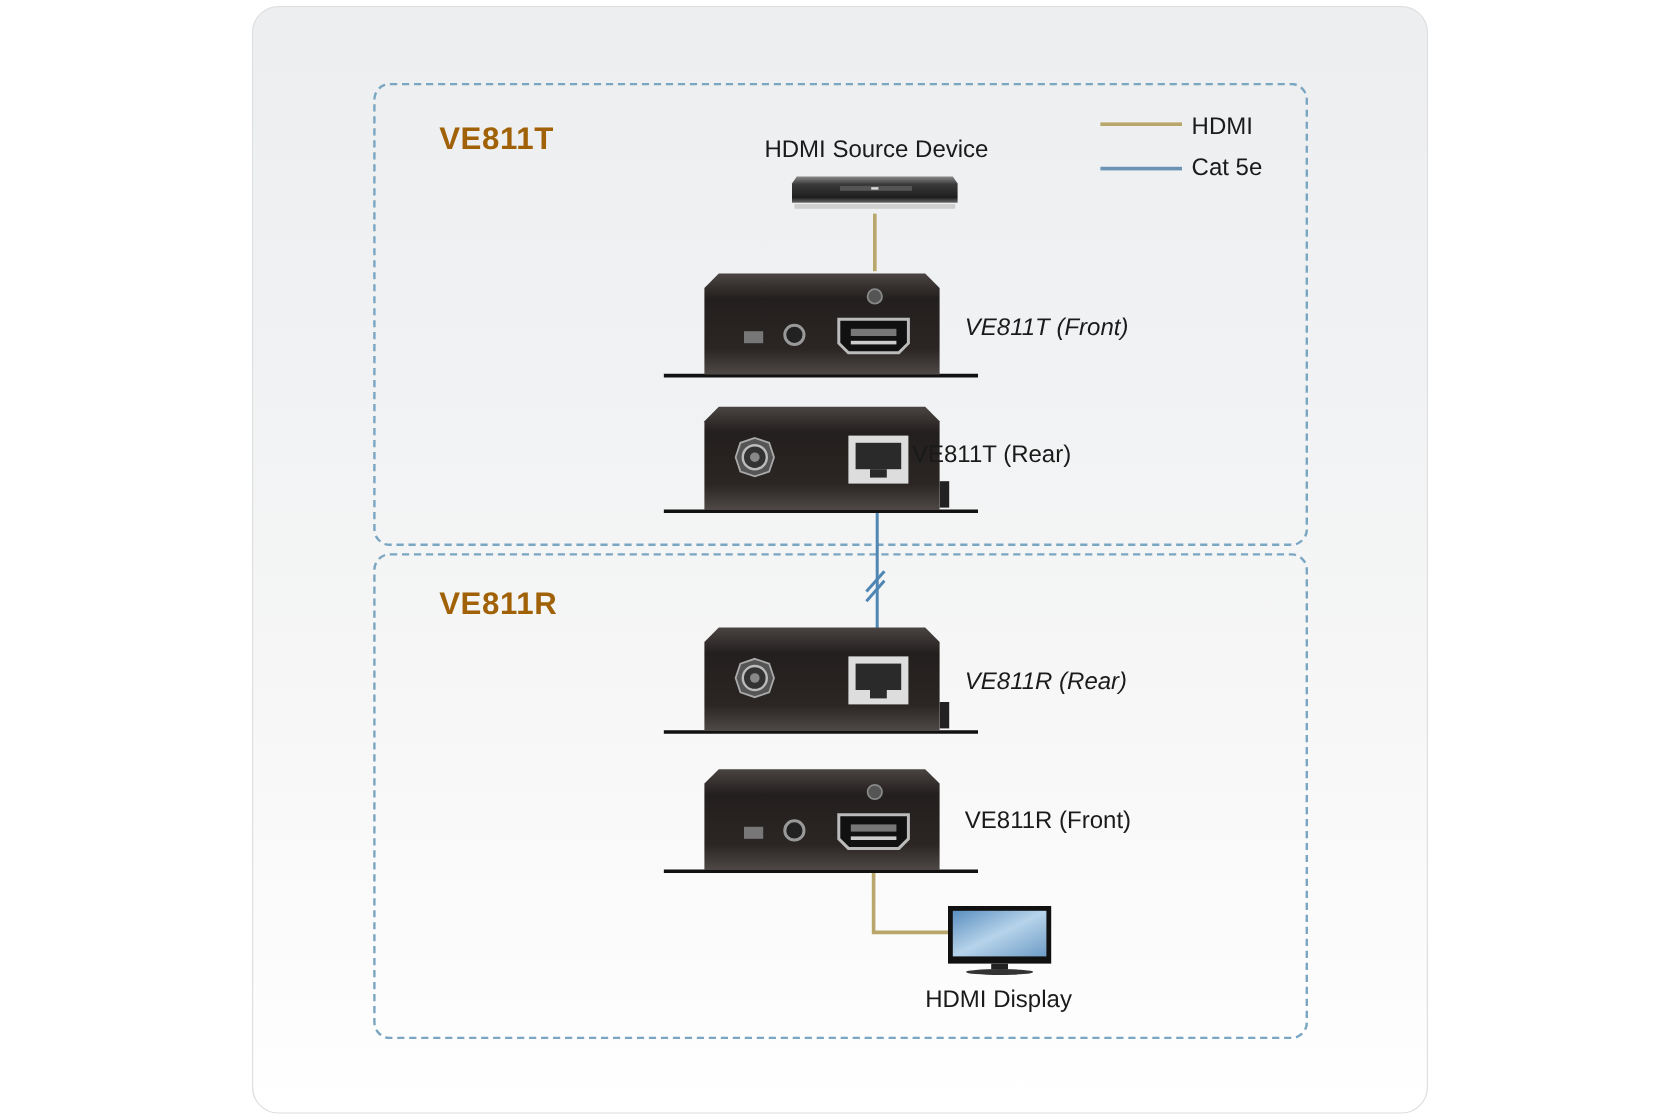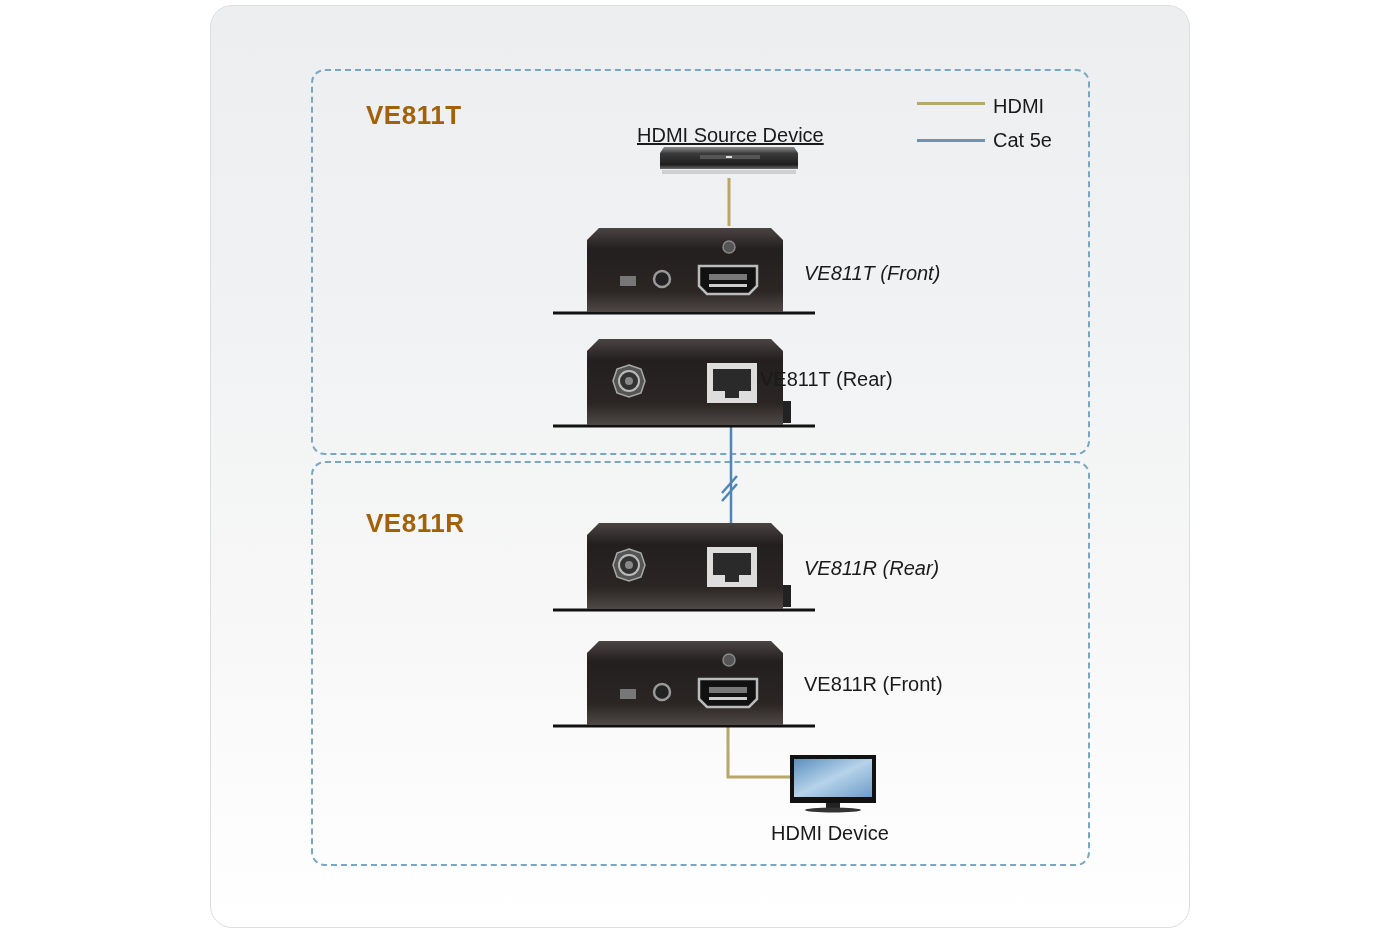--- a/index.html
+++ b/index.html
@@ -23,28 +23,28 @@
 </style>
 </head>
 <body>
 
 <div class="panel"></div>
 
 <div class="zone zone-t"></div>
 <div class="zone zone-r"></div>
 
 <div class="zone-title" style="left:366px; top:100px;">VE811T</div>
-<div class="zone-title" style="left:366px; top:508px;">VE811R</div>
+<div class="zone-title" style="left:366px; top:488px;">VE811R</div>
 
 <div class="legend-line" style="left:917px; top:102px; background:#b8a66a;"></div>
 <div class="label" style="left:993px; top:95px;">HDMI</div>
 <div class="legend-line" style="left:917px; top:139px; background:#6b93b5;"></div>
 <div class="label" style="left:993px; top:129px;">Cat 5e</div>
 
-<div class="label" style="left:637px; top:124px;text-decoration:underline;">HDMI Source Device</div>
+<div class="label" style="left:637px; top:114px;">HDMI Source Device</div>
 
 <svg style="position:absolute; left:0; top:0;" width="1400" height="933">
   <line x1="729" y1="178" x2="729" y2="226" stroke="#b8a66a" stroke-width="3"></line>
   <line x1="731" y1="400" x2="731" y2="545" stroke="#4f86b4" stroke-width="2.5"></line>
   <line x1="722" y1="493" x2="737" y2="476" stroke="#4f86b4" stroke-width="2.5"></line>
   <line x1="722" y1="501" x2="737" y2="484" stroke="#4f86b4" stroke-width="2.5"></line>
   <polyline points="728,722 728,777 790,777" fill="none" stroke="#b8a66a" stroke-width="3"></polyline>
 </svg>
 
 <div class="device" style="left:658px; top:143px;">
@@ -138,13 +138,13 @@
         <stop offset="0.5" stop-color="#b6d3ea"></stop>
         <stop offset="1" stop-color="#6e9cc6"></stop>
       </linearGradient>
     </defs>
     <rect x="2" y="2" width="86" height="48" fill="#111"></rect>
     <rect x="6" y="6" width="78" height="38" fill="url(#scr)"></rect>
     <rect x="38" y="50" width="14" height="5" fill="#222"></rect>
     <ellipse cx="45" cy="57" rx="28" ry="2.5" fill="#333"></ellipse>
   </svg>
 </div>
-<div class="label" style="left:771px; top:822px;">HDMI Device</div>
+<div class="label" style="left:771px; top:822px;">HDMI Display</div>
 
 </body></html>

